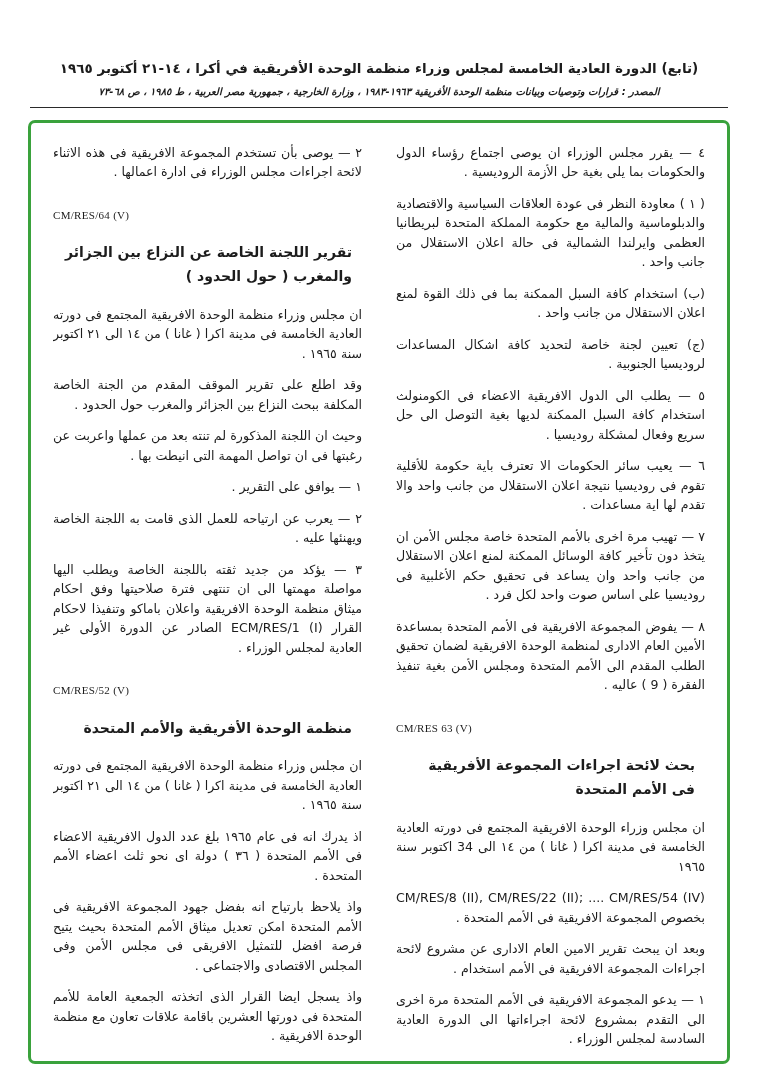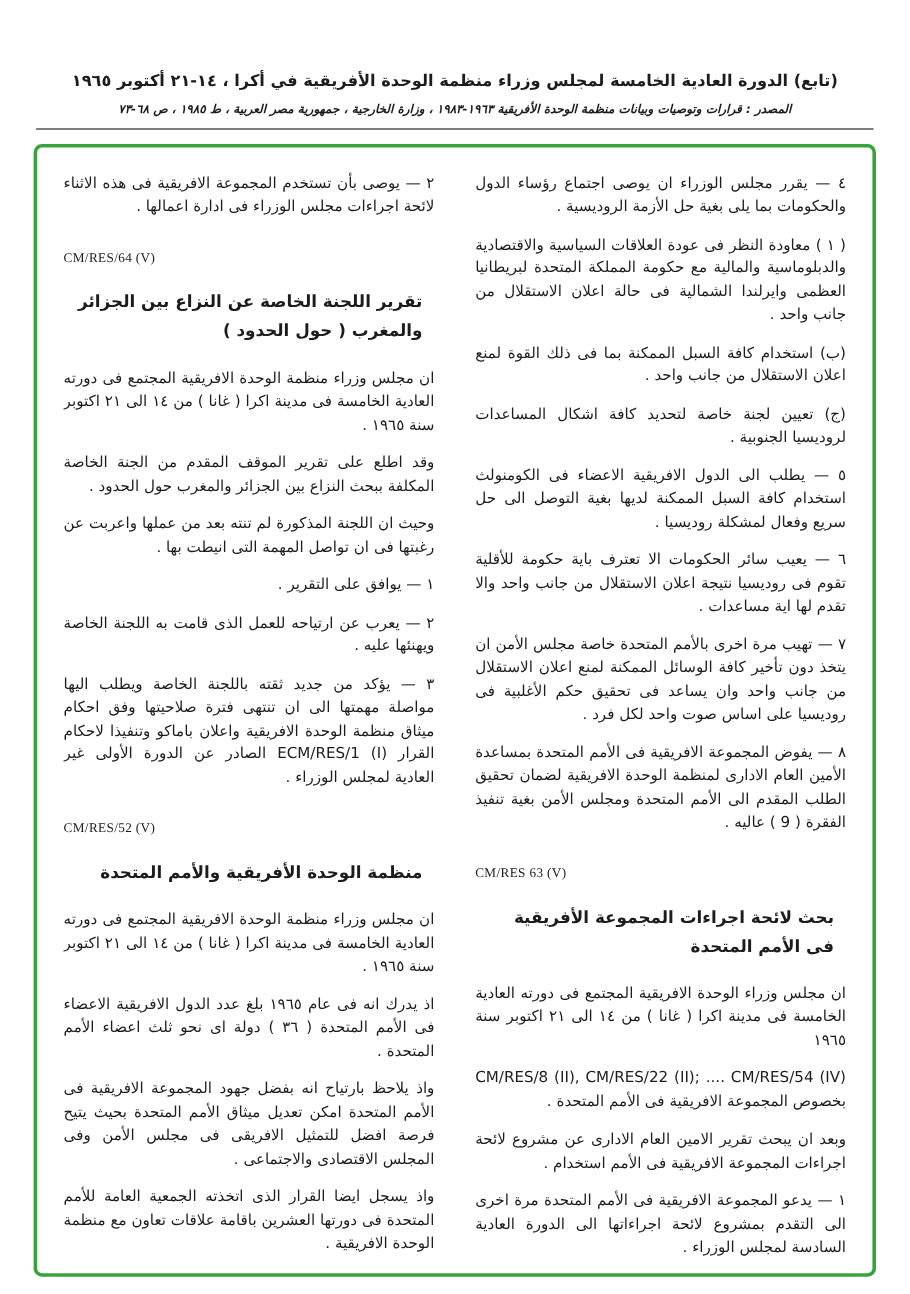--- a/index.html
+++ b/index.html
@@ -97,21 +97,21 @@
           <div class="block para">٤ — يقرر مجلس الوزراء ان يوصى اجتماع رؤساء الدول والحكومات بما يلى بغية حل الأزمة الروديسية .</div>
           <div class="block para">( ١ ) معاودة النظر فى عودة العلاقات السياسية والاقتصادية والدبلوماسية والمالية مع حكومة المملكة المتحدة لبريطانيا العظمى وايرلندا الشمالية فى حالة اعلان الاستقلال من جانب واحد .</div>
           <div class="block para">(ب) استخدام كافة السبل الممكنة بما فى ذلك القوة لمنع اعلان الاستقلال من جانب واحد .</div>
           <div class="block para">(ج) تعيين لجنة خاصة لتحديد كافة اشكال المساعدات لروديسيا الجنوبية .</div>
           <div class="block para">٥ — يطلب الى الدول الافريقية الاعضاء فى الكومنولث استخدام كافة السبل الممكنة لديها بغية التوصل الى حل سريع وفعال لمشكلة روديسيا .</div>
           <div class="block para">٦ — يعيب سائر الحكومات الا تعترف باية حكومة للأقلية تقوم فى روديسيا نتيجة اعلان الاستقلال من جانب واحد والا تقدم لها اية مساعدات .</div>
           <div class="block para">٧ — تهيب مرة اخرى بالأمم المتحدة خاصة مجلس الأمن ان يتخذ دون تأخير كافة الوسائل الممكنة لمنع اعلان الاستقلال من جانب واحد وان يساعد فى تحقيق حكم الأغلبية فى روديسيا على اساس صوت واحد لكل فرد .</div>
           <div class="block para">٨ — يفوض المجموعة الافريقية فى الأمم المتحدة بمساعدة الأمين العام الادارى لمنظمة الوحدة الافريقية لضمان تحقيق الطلب المقدم الى الأمم المتحدة ومجلس الأمن بغية تنفيذ الفقرة ( 9 ) عاليه .</div>
           <div class="block code">CM/RES 63 (V)</div>
           <div class="block ar">بحث لائحة اجراءات المجموعة الأفريقية فى الأمم المتحدة</div>
-          <div class="block para">ان مجلس وزراء الوحدة الافريقية المجتمع فى دورته العادية الخامسة فى مدينة اكرا ( غانا ) من ١٤ الى ٢١ اكتوبر سنة ١٩٦٥</div>
+          <div class="block para">ان مجلس وزراء الوحدة الافريقية المجتمع فى دورته العادية الخامسة فى مدينة اكرا ( غانا ) من ١٤ الى 34 اكتوبر سنة ١٩٦٥</div>
           <div class="block para">CM/RES/8 (II), CM/RES/22 (II); .... CM/RES/54 (IV) بخصوص المجموعة الافريقية فى الأمم المتحدة .</div>
           <div class="block para">وبعد ان يبحث تقرير الامين العام الادارى عن مشروع لائحة اجراءات المجموعة الافريقية فى الأمم استخدام .</div>
           <div class="block para">١ — يدعو المجموعة الافريقية فى الأمم المتحدة مرة اخرى الى التقدم بمشروع لائحة اجراءاتها الى الدورة العادية السادسة لمجلس الوزراء .</div>
         </div>
       <div class="col" id="col-left">
           <div class="block para">٢ — يوصى بأن تستخدم المجموعة الافريقية فى هذه الاثناء لائحة اجراءات مجلس الوزراء فى ادارة اعمالها .</div>
           <div class="block code">CM/RES/64 (V)</div>
           <div class="block ar">تقرير اللجنة الخاصة عن النزاع بين الجزائر والمغرب ( حول الحدود )</div>
           <div class="block para">ان مجلس وزراء منظمة الوحدة الافريقية المجتمع فى دورته العادية الخامسة فى مدينة اكرا ( غانا ) من ١٤ الى ٢١ اكتوبر سنة ١٩٦٥ .</div>
           <div class="block para">وقد اطلع على تقرير الموقف المقدم من الجنة الخاصة المكلفة ببحث النزاع بين الجزائر والمغرب حول الحدود .</div>

